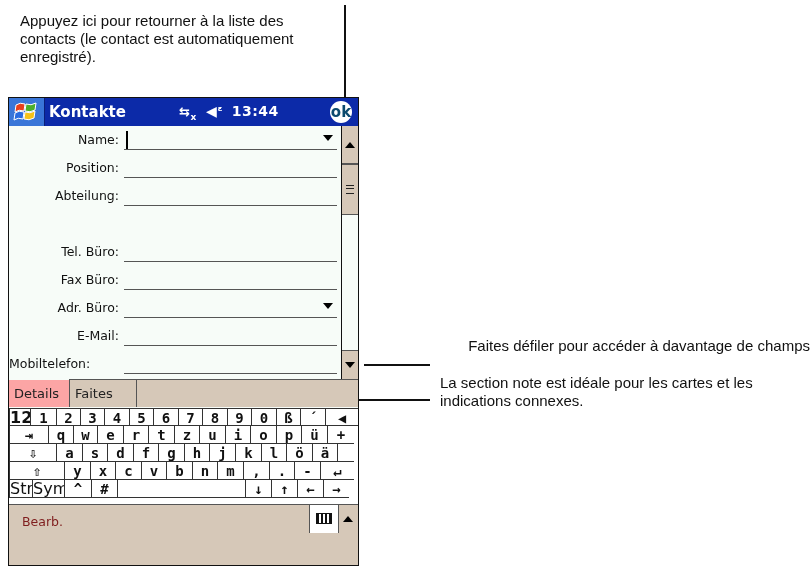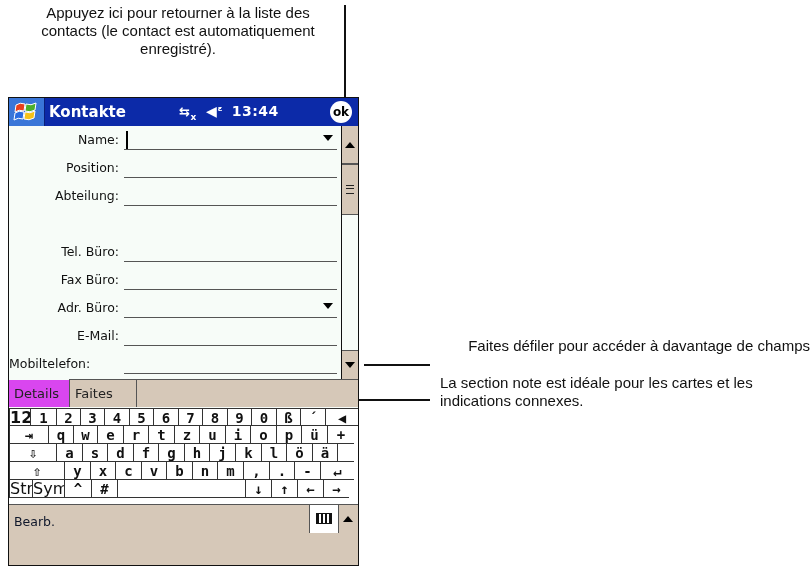--- a/index.html
+++ b/index.html
@@ -1,60 +1,60 @@
 <!DOCTYPE html>
 <html><head>
 <meta charset="utf-8">
 <style>
   html, body { margin:0; padding:0; }
   body { width:810px; height:571px; background:#ffffff; position:relative; overflow:hidden;
          font-family:"Liberation Sans", sans-serif; }
   .callout { position:absolute; font-family:"Liberation Sans", sans-serif; font-size:15px; color:#111; line-height:18px; }
-  .callout-top { left:20px; top:4px; width:316px; text-align:center; }
+  .callout-top { left:20px; top:12px; width:316px; text-align:left; }
   .callout-right1 { left:440px; top:337px; width:370px; height:34px; overflow:hidden;text-align:right; }
   .callout-right2 { left:440px; top:374px; width:370px; }
   .line { position:absolute; background:#111; }
 
   .device { position:absolute; left:8px; top:97px; width:351px; height:469px; border:1px solid #111; box-sizing:border-box; background:#f7fcf8; font-family:"DejaVu Sans", sans-serif; }
 
   .titlebar { position:absolute; left:0; top:0; width:349px; height:28px; background:#0c2aa8; color:#fff; }
   .start { position:absolute; left:0; top:0; width:35px; height:28px; background:#3a76d8; border-right:1px solid #0a1f7a; }
   .title { position:absolute; left:40px; top:5px; font-size:15px; font-weight:bold; }
   .status { position:absolute; left:170px; top:5px; font-size:14px; font-weight:bold; letter-spacing:0.5px; }
-  .ok { position:absolute; right:6px; top:3px; width:22px; height:22px; border-radius:50%; background:#fff; color:#000000; font-size:12px; font-weight:bold; text-align:center; line-height:22px; }
+  .ok { position:absolute; right:6px; top:3px; width:22px; height:22px; border-radius:50%; background:#fff; color:#0c4a6e; font-size:15px; font-weight:bold; text-align:center; line-height:22px; }
 
   .fields { position:absolute; left:0; top:28px; width:332px; height:261px; overflow:hidden; background:#f7fcf8; }
   .row { position:absolute; left:0; width:332px; height:24px; }
   .lbl { position:absolute; right:222px; top:3px; font-size:12.5px; color:#111; white-space:nowrap; }
   .inp { position:absolute; left:115px; top:0; width:213px; height:20px; border-bottom:1px solid #555; }
   .caret { position:absolute; left:117px; top:2px; width:2px; height:18px; background:#000; }
   .dd { position:absolute; right:6px; top:6px; width:0; height:0; border-left:5px solid transparent; border-right:5px solid transparent; border-top:6px solid #000; }
 
   .scroll { position:absolute; left:332px; top:28px; width:17px; height:253px; background:#f7fcf8; border-left:1px solid #111; box-sizing:border-box; }
   .sb-up, .sb-dn, .sb-thumb { position:absolute; left:0; width:16px; background:#d6c8b8; box-sizing:border-box; border-bottom:1px solid #555; }
   .sb-up { top:0; height:38px; }
   .sb-thumb { top:38px; height:51px; border-top:1px solid #555; }
   .sb-dn { bottom:0; height:29px; border-top:1px solid #555; border-bottom:none; }
   .tri-up { position:absolute; left:3px; width:0; height:0; border-left:5px solid transparent; border-right:5px solid transparent; border-bottom:6px solid #000; }
   .tri-dn { position:absolute; left:3px; width:0; height:0; border-left:5px solid transparent; border-right:5px solid transparent; border-top:6px solid #000; }
   .grip { position:absolute; left:4px; top:20px; width:8px; height:7px; border-top:1px solid #222; border-bottom:1px solid #222; }
   .grip:after { content:""; position:absolute; left:0; top:2px; width:8px; height:1px; background:#222; }
 
   .tabs { position:absolute; left:0; top:281px; width:349px; height:28px; background:#d6c8b8; border-top:1px solid #555; box-sizing:border-box; }
   .tab { position:absolute; top:0; height:27px; font-size:13px; color:#222; line-height:27px; padding-left:5px; box-sizing:border-box; }
-  .tab.active { left:0; width:60px; background:#d946ef; top:-1px; height:28px; border-top:1px solid #f7fcf8; }
+  .tab.active { left:0; width:60px; background:#fca5a5; top:-1px; height:28px; border-top:1px solid #f7fcf8; }
   .tab.notizen { left:60px; width:68px; border-left:1px solid #555; border-right:1px solid #555; }
 
   .kbd { position:absolute; left:0; top:310px; width:349px; height:96px; background:#fff; }
   .krow { position:absolute; left:0; width:349px; height:18px; display:flex; }
   .key { box-sizing:border-box; border-right:1px solid #333; border-bottom:1px solid #333; height:18px; font-size:14px; font-weight:bold; text-align:center; line-height:18px; color:#111; font-family:"DejaVu Sans Mono", monospace; overflow:hidden; }
   .key.sm { font-size:16px; font-family:"DejaVu Sans", sans-serif; font-weight:normal; }
 
   .bottombar { position:absolute; left:0; top:406px; width:349px; height:61px; background:#d6c8b8; border-top:1px solid #555; box-sizing:border-box; }
-  .menu-edit { position:absolute; left:5px; top:9px; font-size:12.5px; color:#0f172a; }
+  .menu-edit { position:absolute; left:13px; top:9px; font-size:12.5px; color:#7f1d1d; }
   .kb-btn { position:absolute; left:300px; top:0px; width:30px; height:28px; background:#fff; border-left:1px solid #555; border-right:1px solid #555; box-sizing:border-box; }
   .kb-icon { position:absolute; left:6px; top:8px; width:16px; height:11px; border:1px solid #111; box-sizing:border-box;
     background:repeating-linear-gradient(90deg, #111 0 2px, #fff 2px 4px); }
   .kb-arrow { position:absolute; left:331px; top:0; width:17px; height:28px; }
 </style>
 </head>
 <body>
 
 <div class="callout callout-top">Appuyez ici pour retourner à la liste des contacts (le contact est automatiquement enregistré).</div>
 <div class="line" style="left:344px; top:5px; width:2px; height:93px;"></div>

